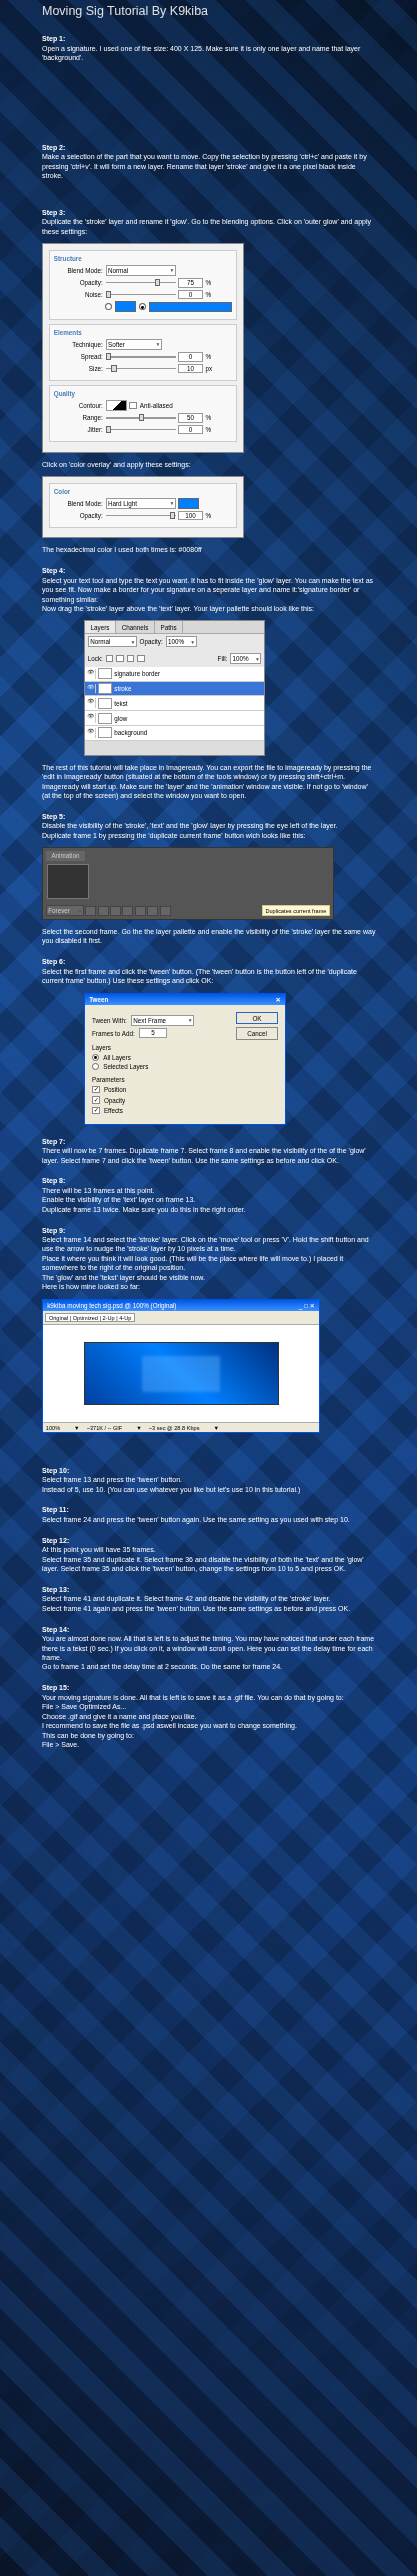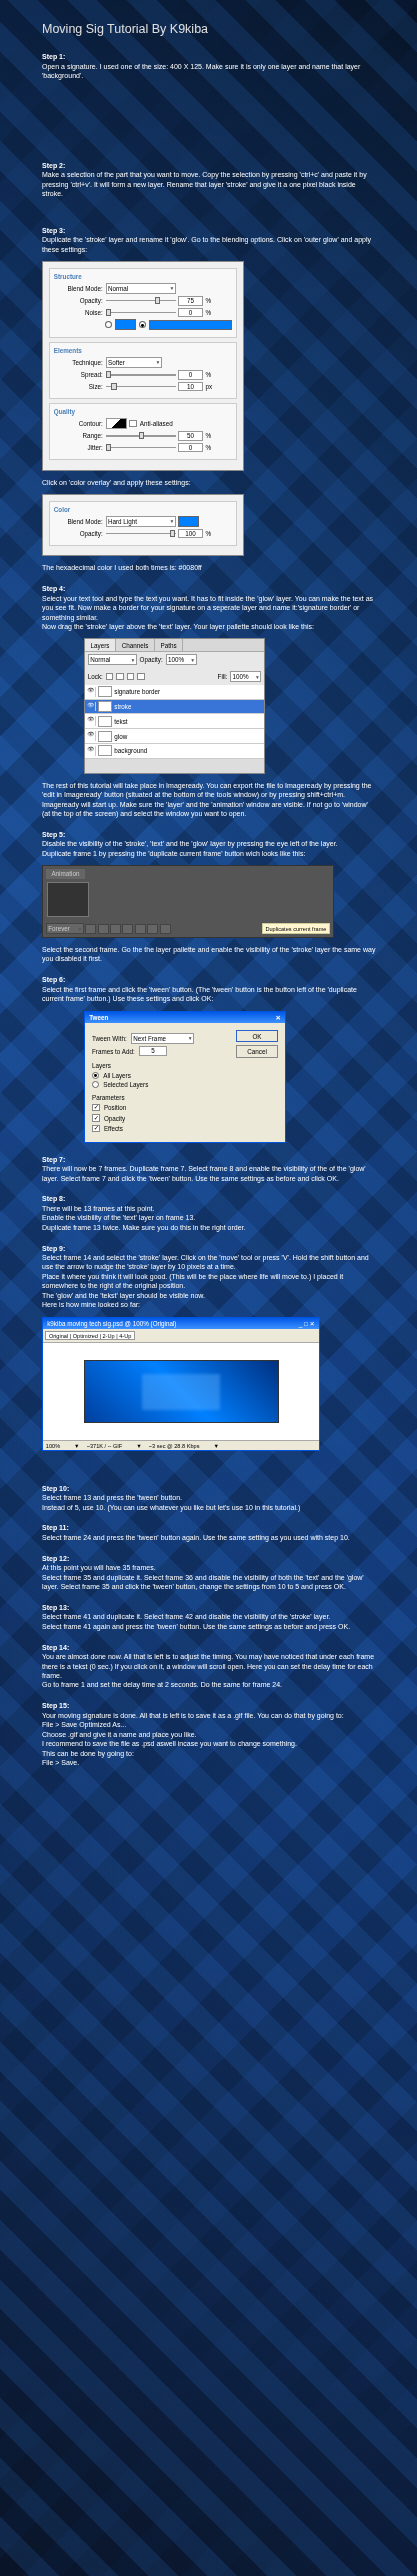--- a/index.html
+++ b/index.html
@@ -20,21 +20,21 @@
 }
 body::before {
   content: '';
   position: absolute;
   top: 0; left: 0; right: 0; bottom: 0;
   background-image: 
     repeating-linear-gradient(45deg, transparent 0px, transparent 21px, rgba(50,130,230,0.15) 21px, rgba(50,130,230,0.15) 42px),
     repeating-linear-gradient(-45deg, transparent 0px, transparent 28px, rgba(10,30,60,0.4) 28px, rgba(10,30,60,0.4) 56px);
   pointer-events: none;
 }
-.content { position: relative; padding: 22px 42px; }
+.content { position: relative; padding: 4px 42px; }
 .title { font-size: 12.5px; font-weight: normal; margin-bottom: 17.4px; color: #e0e0e0; }
 .step-header { font-weight: bold; margin-top: 12.5px; margin-bottom: 1.4px; }
 .step-text { line-height: 1.35; margin-bottom: 5.6px; }
 .panel {
   background: #f0f0f0;
   border: 0.7px solid #888;
   color: #000;
   font-size: 6.3px;
   margin: 7px 0;
   padding: 5.6px;

